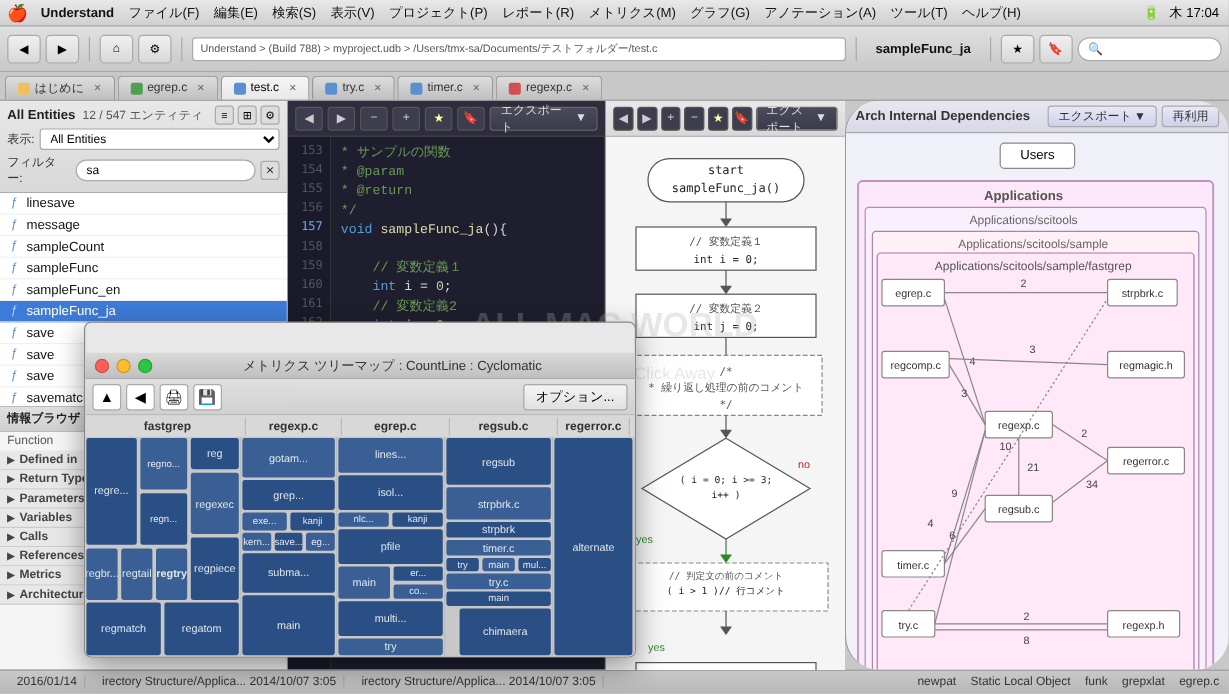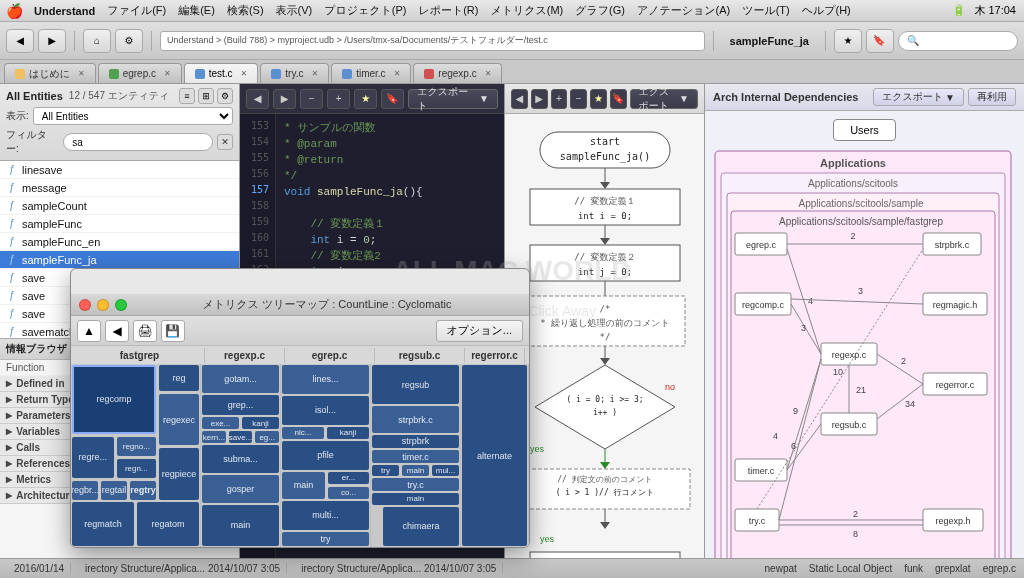--- a/index.html
+++ b/index.html
@@ -409,20 +409,21 @@
     }
 
     
     #right-panel {
       width: 320px;
       background: #f0f0f8;
       border-left: 1px solid #999;
       display: flex;
       flex-direction: column;
       overflow: hidden;
+      border-radius: 28px;
     }
     #arch-header {
       background: linear-gradient(to bottom, #e8e8f0, #d8d8e8);
       border-bottom: 1px solid #aaa;
       padding: 4px 8px;
       display: flex;
       align-items: center;
       justify-content: space-between;
     }
     .arch-title {
@@ -1075,21 +1076,20 @@
       <div class="treemap-col-label" style="width:90px;padding:2px;">egrep.c</div>
       <div class="treemap-col-label" style="width:90px;padding:2px;">regsub.c</div>
       <div class="treemap-col-label" style="flex:1;padding:2px;">regerror.c</div>
     </div>
 
     <div class="treemap-grid">
 
       <div class="treemap-col" style="width:130px;flex:none;">
         <div style="display:flex;flex:1;gap:1px;">
           <div style="display:flex;flex-direction:column;flex:1;gap:1px;">
-            <div class="treemap-cell selected" style="flex:3;">regcomp</div>
             <div style="display:flex;flex:2;gap:1px;">
               <div class="treemap-cell dark" style="flex:1;">regre...</div>
               <div style="display:flex;flex-direction:column;flex:1;gap:1px;">
                 <div class="treemap-cell medium" style="flex:1;font-size:8px;">regno...</div>
                 <div class="treemap-cell dark" style="flex:1;font-size:8px;">regn...</div>
               </div>
             </div>
             <div style="display:flex;flex:1;gap:1px;">
               <div class="treemap-cell medium" style="flex:1;">regbr...</div>
               <div class="treemap-cell medium" style="flex:1;">regtail</div>
@@ -1114,21 +1114,20 @@
         <div style="display:flex;flex:1;gap:1px;">
           <div class="treemap-cell medium" style="flex:1;font-size:8px;">exe...</div>
           <div class="treemap-cell dark" style="flex:1;font-size:8px;">kanji</div>
         </div>
         <div style="display:flex;flex:1;gap:1px;">
           <div class="treemap-cell medium" style="flex:1;font-size:8px;">kern...</div>
           <div class="treemap-cell dark" style="flex:1;font-size:8px;">save...</div>
           <div class="treemap-cell medium" style="flex:1;font-size:8px;">eg...</div>
         </div>
         <div class="treemap-cell dark" style="flex:2;">subma...</div>
-        <div class="treemap-cell medium" style="flex:2;">gosper</div>
         <div class="treemap-cell dark" style="flex:3;">main</div>
       </div>
 
       <div class="treemap-col" style="width:90px;flex:none;">
         <div class="treemap-cell medium" style="flex:2;">lines...</div>
         <div class="treemap-cell dark" style="flex:2;">isol...</div>
         <div style="display:flex;flex:1;gap:1px;">
           <div class="treemap-cell medium" style="flex:1;font-size:8px;">nlc...</div>
           <div class="treemap-cell dark" style="flex:1;font-size:8px;">kanji</div>
         </div>

